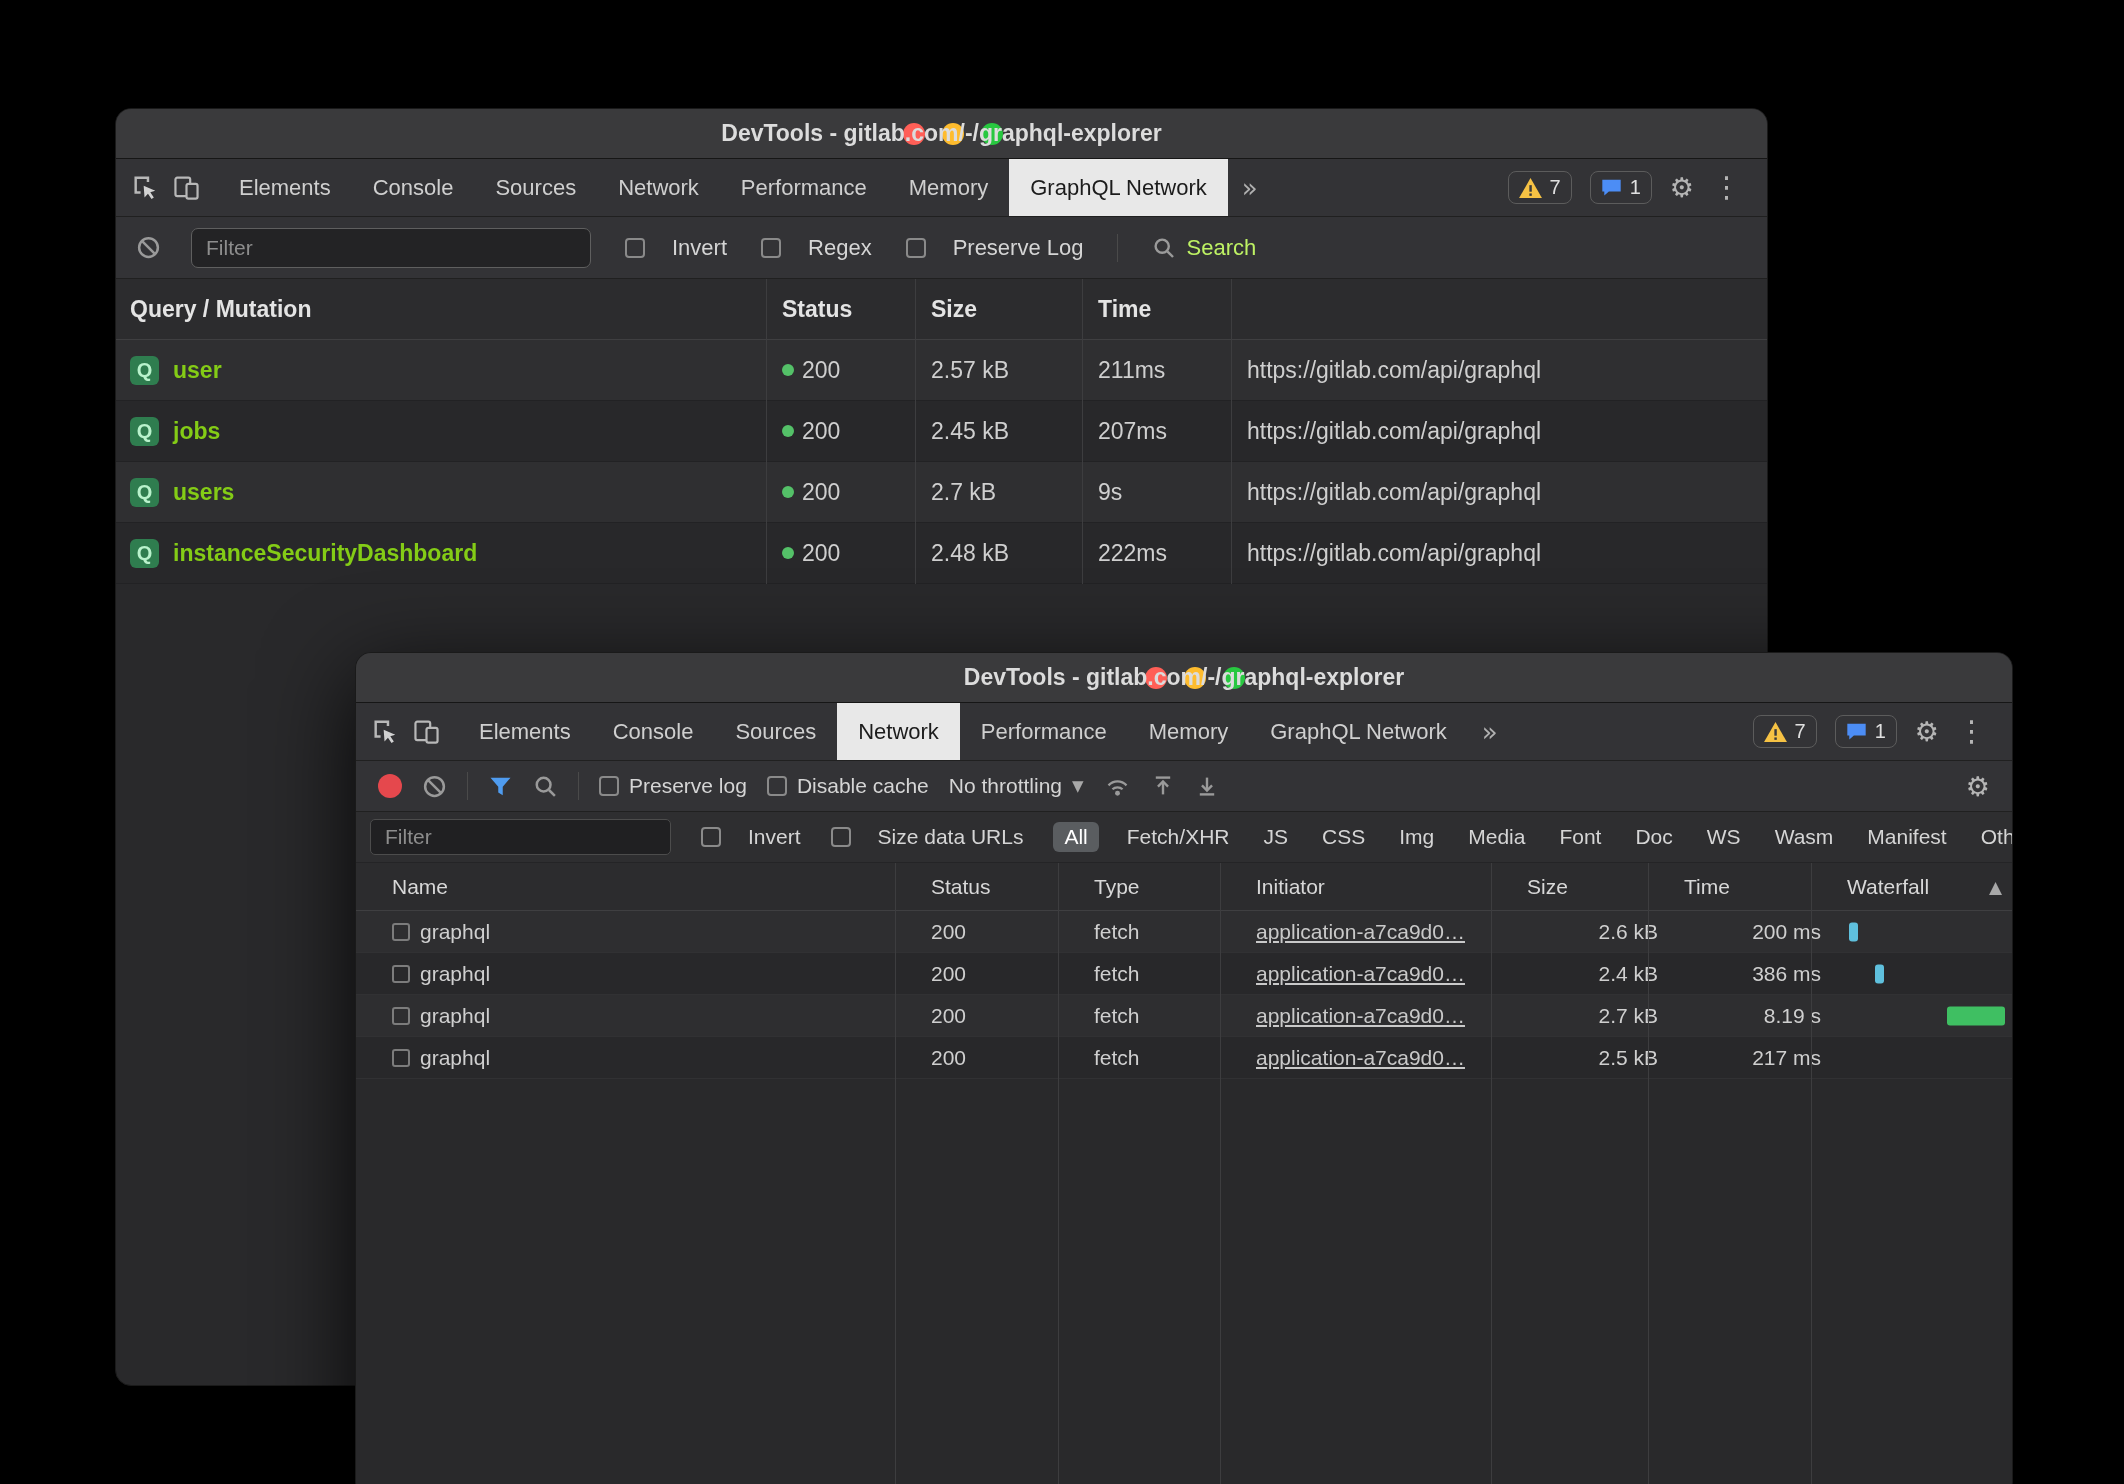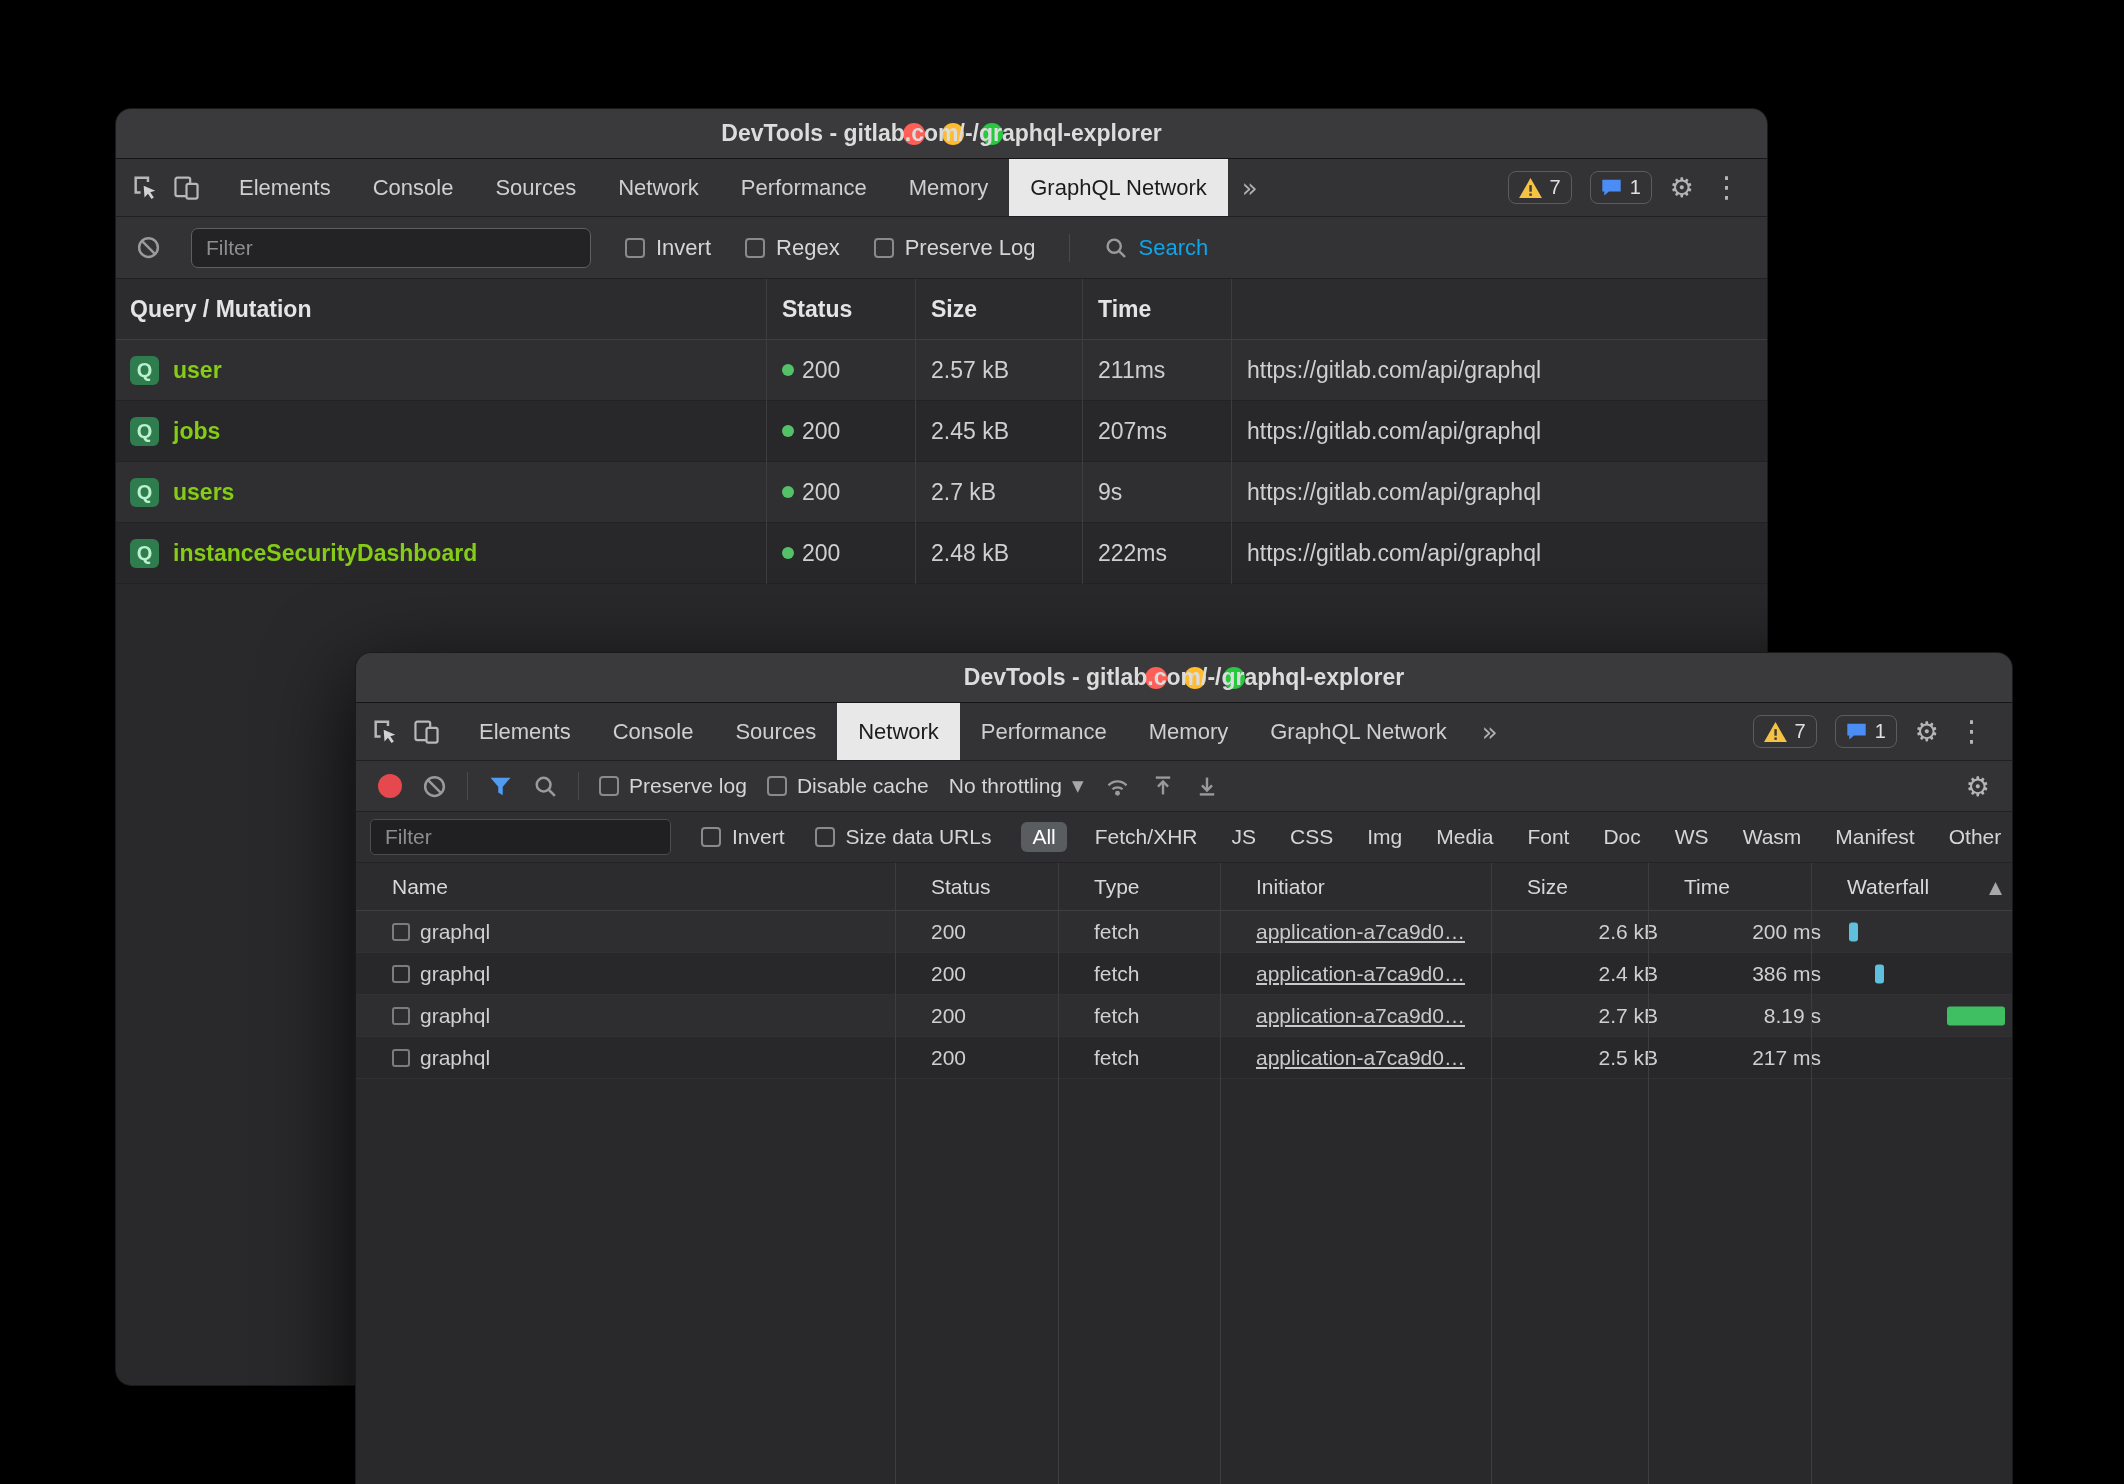--- a/index.html
+++ b/index.html
@@ -40,25 +40,25 @@
                 border-radius:8px; padding:4px 10px; color:#e0e0e0; font-size:20px; }
   .glyph { color:#b5b5b5; font-size:27px; line-height:1; }
 
   
   .filterbar1 { height:62px; flex:0 0 62px; background:#333336; border-bottom:1px solid #202020;
                 display:flex; align-items:center; gap:34px; padding:0 20px; }
   .text-input { background:#232325; border:1px solid #5f5f5f; border-radius:7px; color:#ddd;
                 font-size:21px; padding:0 14px; outline:none; font-family:inherit; }
   .text-input::placeholder { color:#8d8d8d; }
   .input1 { width:400px; height:40px; margin-left:-4px; }
-  .cb-group { display:flex; align-items:center; gap:11px; color:#d5d5d5; font-size:22px;
+  .cb-group { display:flex; align-items:center; gap:27px; color:#d5d5d5; font-size:22px;
               white-space:nowrap; }
   .cbx { width:20px; height:20px; border:2px solid #8a8a8a; border-radius:4px; flex:0 0 auto; }
   .vdiv { width:1px; height:28px; background:#4a4a4a; }
-  .search-group { display:flex; align-items:center; gap:10px; color:#0ea5e9; font-size:22px; }
+  .search-group { display:flex; align-items:center; gap:10px; color:#bef264; font-size:22px; }
 
   
   .t1-wrap { position:relative; }
   .t1-grid { display:grid; grid-template-columns:650px 149px 167px 149px 1fr; align-items:center; }
   .t1-head { height:61px; background:#2c2c2e; border-bottom:1px solid #3f3f41;
              color:#e4e4e4; font-size:23px; font-weight:700; }
   .t1-row  { height:61px; font-size:23px; color:#cfcfcf; border-bottom:1px solid #222224; }
   .t1-row.odd  { background:#2f2f31; }
   .t1-row.even { background:#28282a; }
   .t1-cell { padding-left:16px; overflow:hidden; white-space:nowrap; display:flex;

